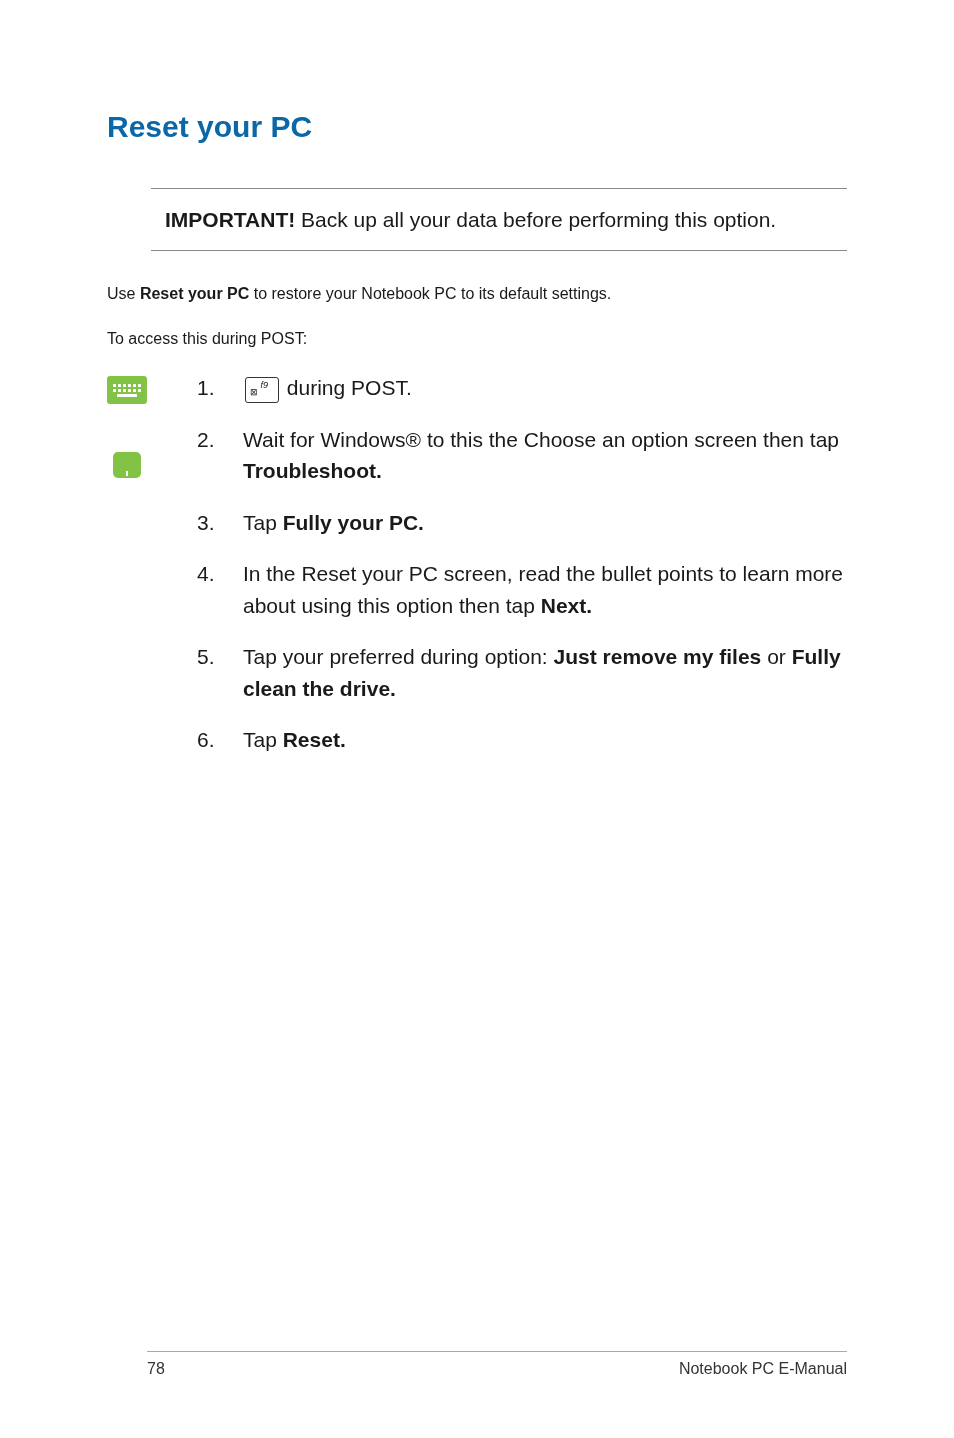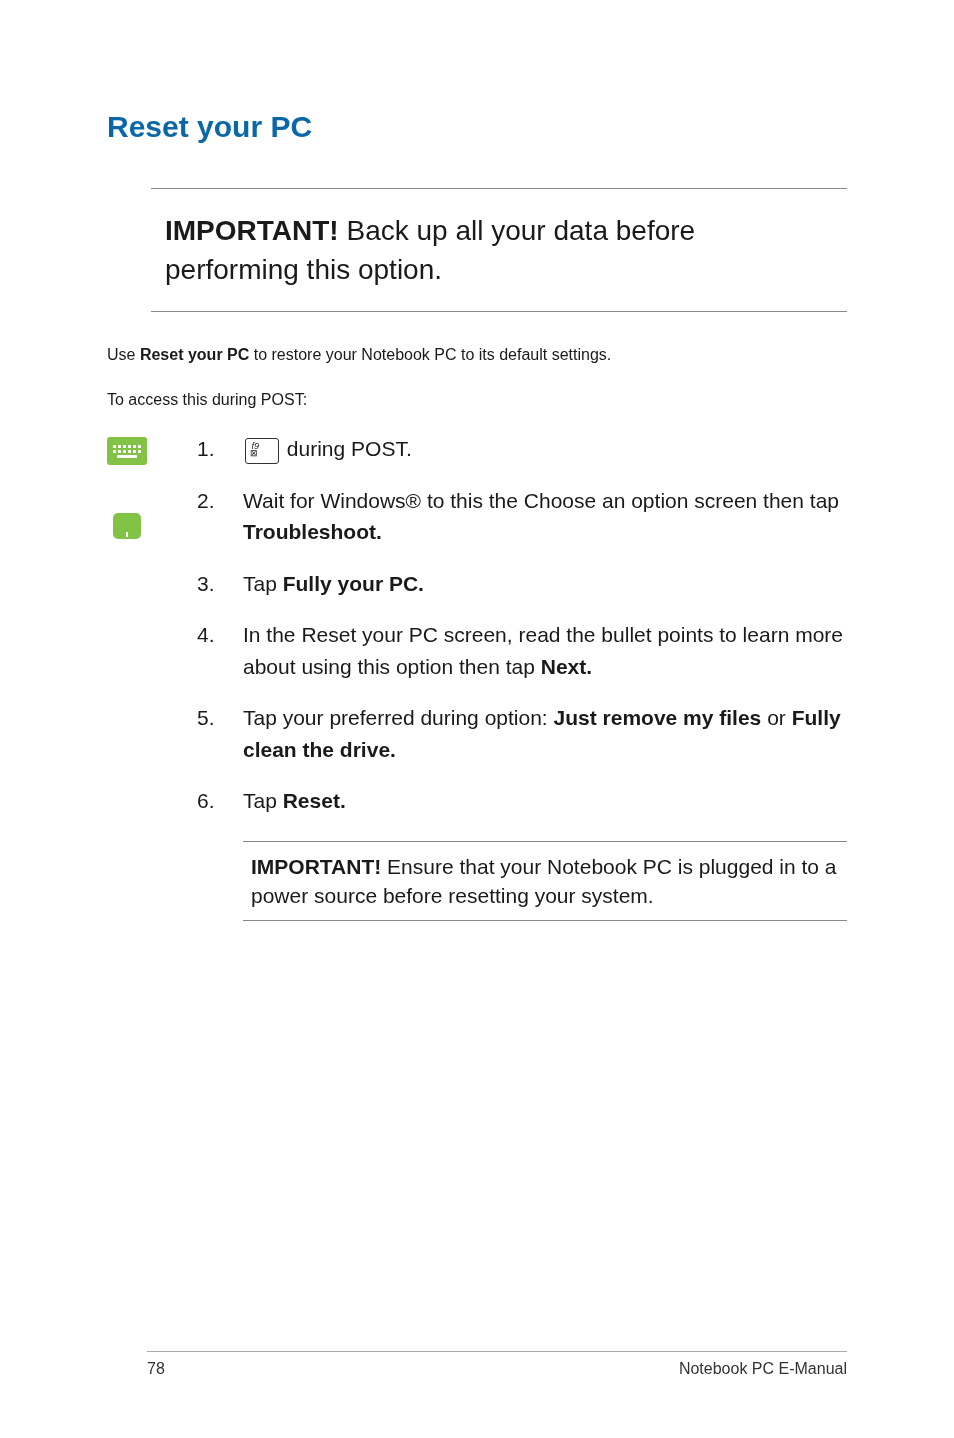--- a/index.html
+++ b/index.html
@@ -18,24 +18,24 @@
     }
     h2.section-title {
       color: #0a67a8;
       font-size: 30px;
       font-weight: 700;
       margin-bottom: 44px;
     }
     .callout {
       border-top: 1px solid #888;
       border-bottom: 1px solid #888;
-      padding: 22px 14px;
+      padding: 16px 14px;
       margin-left: 44px;
       margin-bottom: 32px;
-      font-size: 28px;
+      font-size: 21px;
       line-height: 1.4;
     }
     .callout-bold {
       font-weight: 700;
     }
     p.body {
       font-size: 16px;
       line-height: 1.4;
       margin-bottom: 22px;
     }
@@ -119,21 +119,21 @@
       font-size: 10px;
     }
     .key-icon .sub {
       position: absolute;
       left: 4px;
       bottom: 2px;
       font-size: 9px;
     }
     .key-icon .sup {
       position: absolute;
-      right: 19px;
+      right: 10px;
       top: 1px;
       font-size: 9px;
       font-style: italic;
     }
     .nested-callout {
       border-top: 1px solid #888;
       border-bottom: 1px solid #888;
       padding: 10px 8px;
       margin-top: 24px;
       font-size: 21px;
@@ -222,23 +222,20 @@
     <li>
       <span class="step-num">5.</span>
       <span class="step-body">
         <span>Tap your preferred during option: </span><span class="bold">Just remove my files</span><span> or </span><span class="bold">Fully clean the drive.</span>
       </span>
     </li>
     <li>
       <span class="step-num">6.</span>
       <span class="step-body">
         <span>Tap </span><span class="bold">Reset.</span>
-        <div class="nested-callout">
-          <span class="callout-bold">IMPORTANT!</span><span> Ensure that your Notebook PC is plugged in to a power source before resetting your system.</span>
-        </div>
       </span>
     </li>
   </ol>
 </div>
 
 <div class="footer">
   <span>78</span>
   <span>Notebook PC E-Manual</span>
 </div>
 

